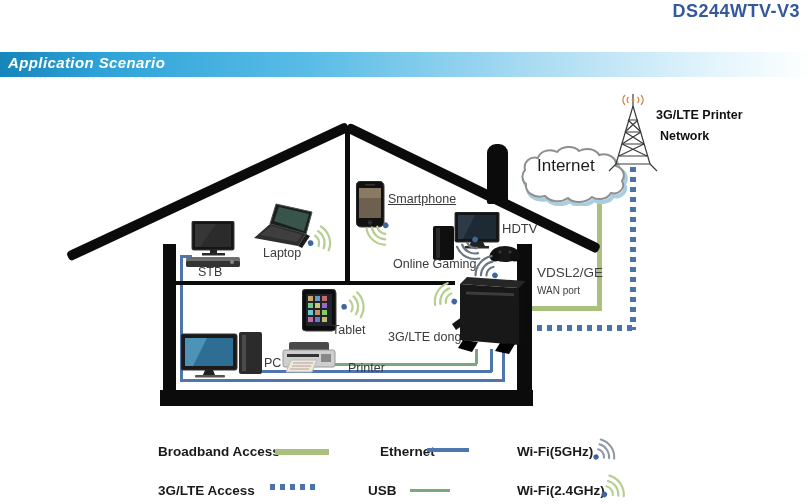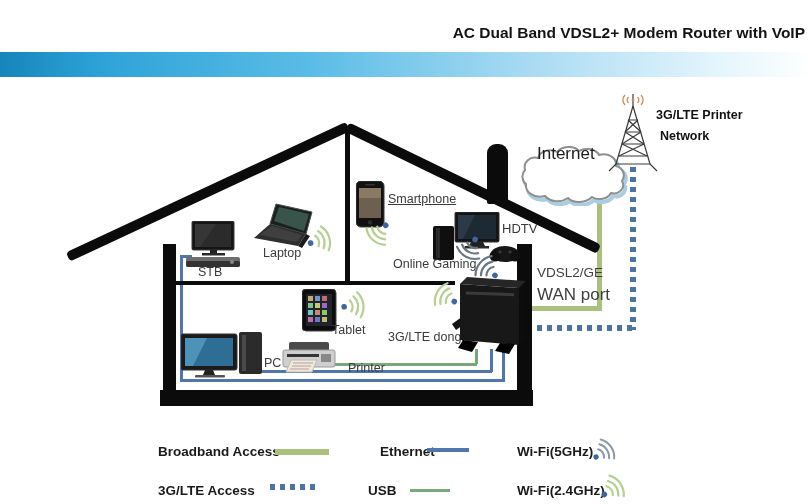--- a/index.html
+++ b/index.html
@@ -29,22 +29,23 @@
   .dashh{background:repeating-linear-gradient(90deg,#4a74a8 0 5px,rgba(0,0,0,0) 5px 10px);}
 
   .legend-label{font-size:13.5px;font-weight:bold;color:#1a1a1a;}
   svg{display:block;}
 </style>
 </head>
 <body>
 
 <div id="stage">
 
-  <div class="abs subtitle">AC Dual Band VDSL2+ Modem Router with VoIP</div>
+  <div class="abs model">DS244WTV-V3</div>
   <div class="abs banner"></div>
+  <div class="abs banner-text">Application Scenario</div>
 
   <div class="ln green" style="left:597px;top:186px;width:5px;height:125px;"></div>
   <div class="ln green" style="left:524px;top:306px;width:78px;height:5px;"></div>
   <div class="ln dashv" style="left:630px;top:167px;width:6px;height:163px;"></div>
   <div class="ln dashh" style="left:527px;top:325px;width:109px;height:6px;"></div>
 
   <div class="ln blue" style="left:180px;top:255px;width:12px;height:3px;"></div>
   <div class="ln blue" style="left:180px;top:255px;width:3px;height:127px;"></div>
   <div class="ln blue" style="left:180px;top:379px;width:325px;height:3px;"></div>
   <div class="ln blue" style="left:502px;top:349px;width:3px;height:32px;"></div>
@@ -61,21 +62,21 @@
   <div class="abs blk" style="left:160px;top:390px;width:373px;height:16px;"></div>
   <div class="abs blk" style="left:345px;top:130px;width:5px;height:153px;"></div>
   <div class="abs blk" style="left:171px;top:281px;width:284px;height:4px;"></div>
 
   <div class="abs" style="left:518px;top:146px;">
     <svg width="114" height="60" viewBox="0 0 114 60">
       <path d="M27,50 C16,53 7,46 8,38 C4,35 3,28 7,24 C5,16 12,10 20,12 C22,5 32,2 39,6 C44,0 56,-1 61,5 C68,1 78,3 81,9 C90,6 99,12 98,20 C105,22 108,29 104,35 C108,42 101,49 93,47 C90,53 80,55 74,51 C68,57 56,58 50,52 C43,57 32,56 27,50 Z" fill="#ffffff" stroke="#aacde2" stroke-width="4" transform="translate(2,3)"></path>
       <path d="M27,50 C16,53 7,46 8,38 C4,35 3,28 7,24 C5,16 12,10 20,12 C22,5 32,2 39,6 C44,0 56,-1 61,5 C68,1 78,3 81,9 C90,6 99,12 98,20 C105,22 108,29 104,35 C108,42 101,49 93,47 C90,53 80,55 74,51 C68,57 56,58 50,52 C43,57 32,56 27,50 Z" fill="#ffffff" stroke="#8f8f8f" stroke-width="2"></path>
     </svg>
   </div>
-  <div class="abs" style="left:537px;top:144px;font-size:17px;color:#1c1c1c;">Internet</div>
+  <div class="abs" style="left:537px;top:156px;font-size:17px;color:#1c1c1c;">Internet</div>
 
   <div class="abs" style="left:602px;top:94px;">
     <svg width="62" height="78" viewBox="0 0 62 78" fill="none" stroke="#3a3a3a" stroke-width="1.2">
       <line x1="31" y1="0" x2="31" y2="12"></line>
       <path d="M31,12 L14,70"></path>
         <path d="M31,12 L48,70"></path>
       <path d="M26,26 L36,26 M23,38 L39,38 M20,50 L42,50 M17,62 L45,62"></path>
       <path d="M26,26 L39,38 M36,26 L23,38 M23,38 L42,50 M39,38 L20,50 M20,50 L45,62 M42,50 L17,62"></path>
       <path d="M14,70 L7,77 M48,70 L55,77 M14,70 L48,70"></path>
       <g stroke="#cf8a50" stroke-width="1.3">
@@ -84,21 +85,21 @@
         <path d="M26.5,3 A4,4 0 0 0 26.5,9"></path>
           <path d="M35.5,3 A4,4 0 0 1 35.5,9"></path>
       </g>
       <circle cx="31" cy="6" r="1.4" fill="#cf8a50" stroke="none"></circle>
     </svg>
   </div>
   <div class="abs lbl-b" style="left:656px;top:108px;">3G/LTE Printer</div>
   <div class="abs lbl-b" style="left:660px;top:129px;">Network</div>
 
   <div class="abs" style="left:537px;top:265px;font-size:13.5px;color:#3f3f3f;">VDSL2/GE</div>
-  <div class="abs" style="left:537px;top:285px;font-size:17px;color:#3f3f3f;">WAN port</div>
+  <div class="abs" style="left:537px;top:285px;font-size:10px;color:#3f3f3f;">WAN port</div>
 
   <div class="abs" style="left:186px;top:221px;">
     <svg width="56" height="47" viewBox="0 0 56 47">
       <rect x="6" y="0" width="42" height="29" rx="1.5" fill="#151515" stroke="#3c3c3c"></rect>
       <rect x="9" y="3" width="36" height="23" fill="#2b2b2b"></rect>
       <polygon points="9,3 30,3 14,26 9,26" fill="#3d3d3d" opacity=".6"></polygon>
       <rect x="24" y="29" width="7" height="3" fill="#222"></rect>
       <rect x="16" y="32" width="23" height="2.5" fill="#2a2a2a"></rect>
       <rect x="0" y="36" width="54" height="10" rx="2" fill="#6e6e6e"></rect>
       <rect x="0" y="40" width="54" height="6" rx="2" fill="#333"></rect>

